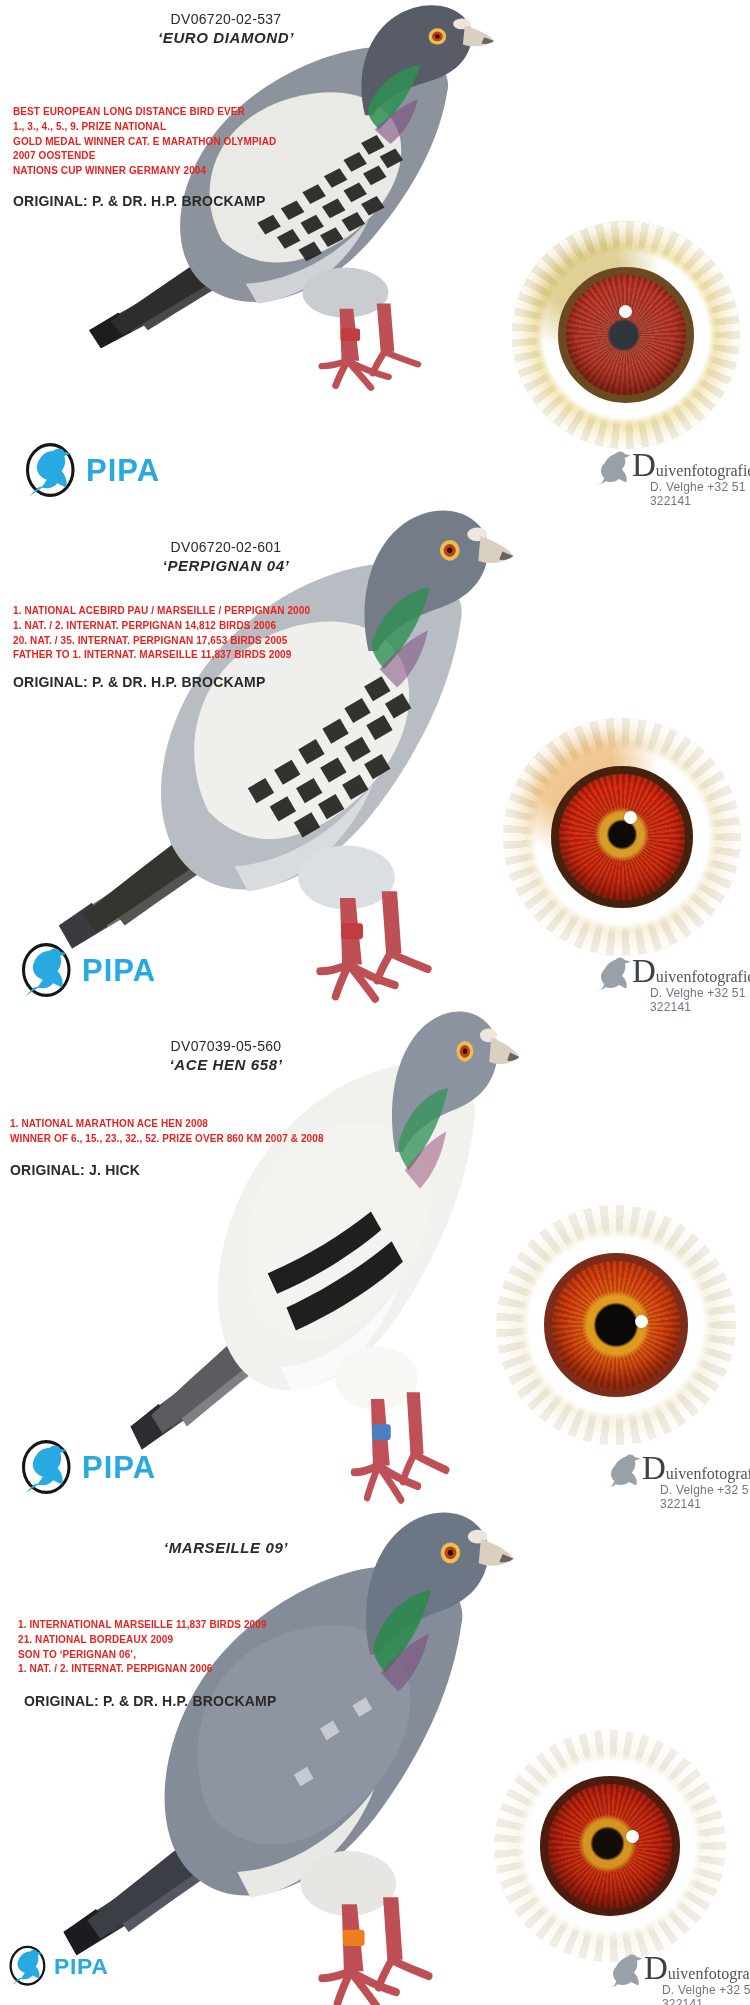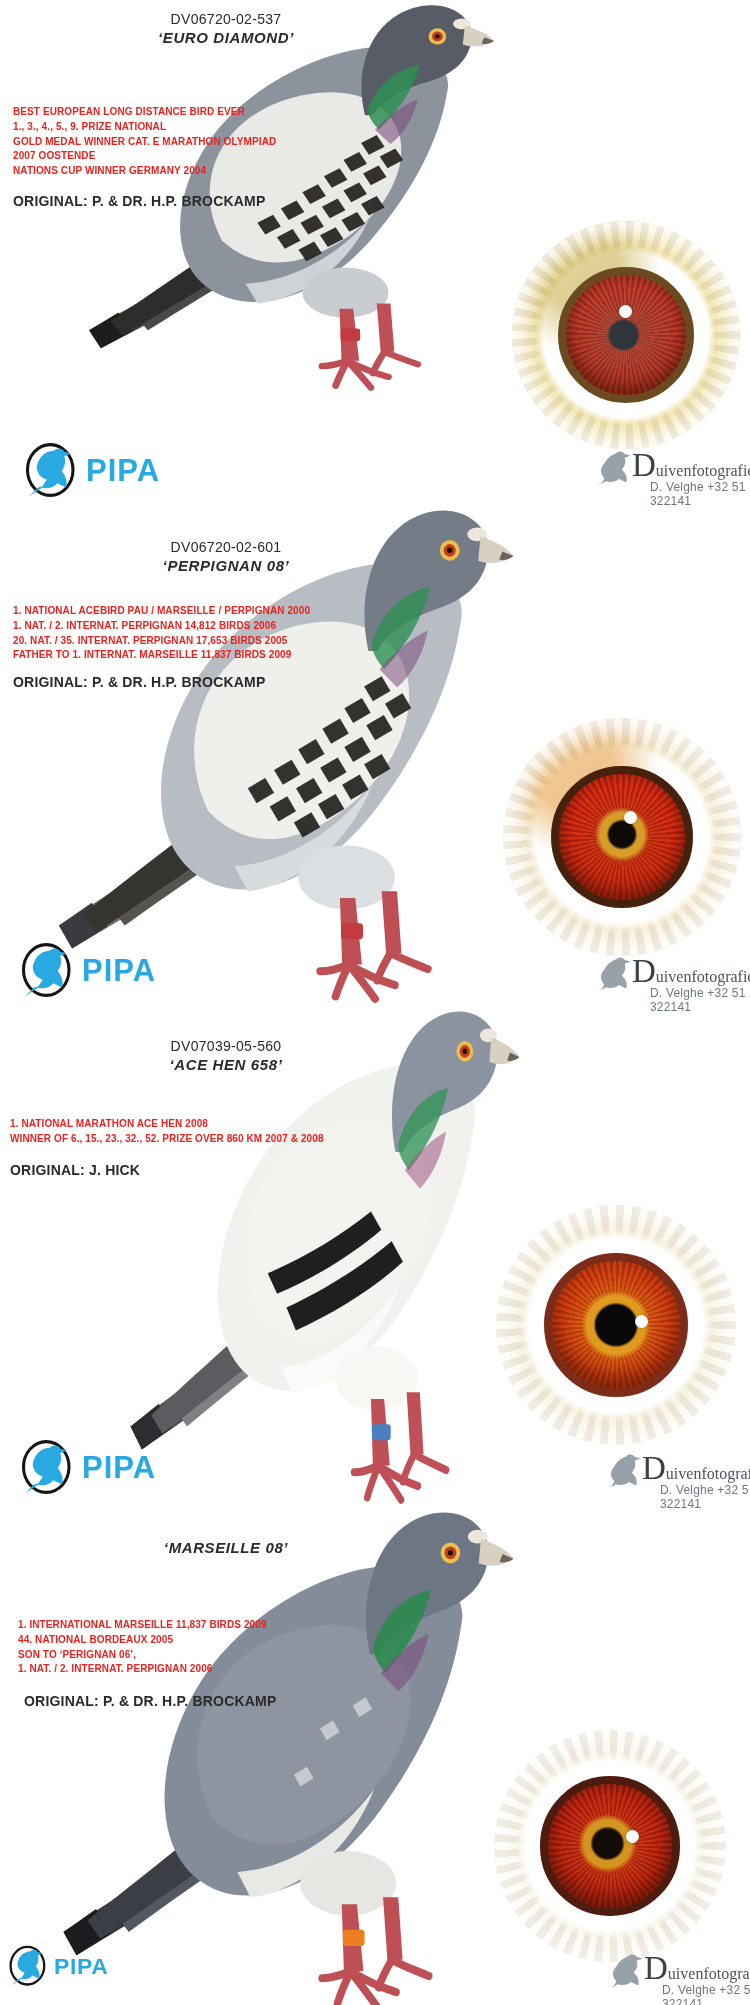--- a/index.html
+++ b/index.html
@@ -156,21 +156,21 @@
         <path fill="#98A0A8" d="M16 44 L2 50 L12 45 Z"></path>
       </svg>
       <div class="credit-name">Duivenfotografie</div>
       <div class="credit-contact">D. Velghe +32 51 322141</div>
     </div>
   </section>
 
   <section class="panel p2">
     <div class="bird-header" style="top:33px;">
       <div class="ring-number">DV06720-02-601</div>
-      <div class="bird-name">‘PERPIGNAN 08’</div>
+      <div class="bird-name">‘PERPIGNAN 04’</div>
     </div>
 
     <svg class="pigeon" viewBox="0 0 460 500" preserveAspectRatio="none" style="left:15px;top:-6px;width:505px;height:572px">
       <path d="M158 300 L40 372 L52 392 L168 326 Z" fill="#6e7174"></path>
       <path d="M70 352 L40 372 L52 392 L84 373 Z" fill="#3a3b3e"></path>
       <path d="M206 276 C166 306 126 336 92 362 L100 372 C138 346 180 318 218 294 Z" fill="#55544f"></path>
       <path d="M196 262 C150 296 104 330 62 362 L74 378 C118 350 166 318 210 290 Z" fill="#35342f"></path>
       <path d="M352 58 C390 60 412 82 406 106 C398 160 372 214 332 266 C300 308 258 336 218 340 C178 344 148 322 138 290 C126 252 136 204 162 162 C196 106 268 62 330 56 Z" fill="#b8bdc3"></path>
       <path d="M200 320 C244 318 294 290 326 248 C302 306 252 338 212 342 Z" fill="#d9dcdf"></path>
       <path d="M176 272 C148 216 166 150 228 120 C290 92 348 108 358 158 C366 206 328 262 270 288 C232 304 200 296 176 272 Z" fill="#efefec"></path>
@@ -299,21 +299,21 @@
         <path fill="#98A0A8" d="M30 6 C34 2 40 3 42 7 L50 9 L42 12 C44 18 42 24 38 28 C44 34 46 40 44 46 L34 41 C30 45 22 46 16 44 L10 48 L14 40 C8 34 8 26 14 20 C18 12 24 8 30 6 Z"></path>
         <path fill="#98A0A8" d="M16 44 L2 50 L12 45 Z"></path>
       </svg>
       <div class="credit-name">Duivenfotografie</div>
       <div class="credit-contact">D. Velghe +32 51 322141</div>
     </div>
   </section>
 
   <section class="panel p4">
     <div class="bird-header" style="top:29px;">
-      <div class="bird-name">‘MARSEILLE 08’</div>
+      <div class="bird-name">‘MARSEILLE 09’</div>
     </div>
 
     <svg class="pigeon" viewBox="0 0 460 500" preserveAspectRatio="none" style="left:20px;top:-6px;width:500px;height:578px">
       <path d="M158 300 L40 372 L52 392 L168 326 Z" fill="#33353a"></path>
       <path d="M70 352 L40 372 L52 392 L84 373 Z" fill="#1b1c1f"></path>
       <path d="M206 276 C166 306 126 336 92 362 L100 372 C138 346 180 318 218 294 Z" fill="#545862"></path>
       <path d="M196 262 C150 296 104 330 62 362 L74 378 C118 350 166 318 210 290 Z" fill="#3b3e44"></path>
       <path d="M352 58 C390 60 412 82 406 106 C398 160 372 214 332 266 C300 308 258 336 218 340 C178 344 148 322 138 290 C126 252 136 204 162 162 C196 106 268 62 330 56 Z" fill="#848c99"></path>
       <path d="M200 320 C244 318 294 290 326 248 C302 306 252 338 212 342 Z" fill="#e8e8e4"></path>
       <path d="M176 272 C148 216 166 150 228 120 C290 92 348 108 358 158 C366 206 328 262 270 288 C232 304 200 296 176 272 Z" fill="#8e95a1"></path>
@@ -333,21 +333,21 @@
       <ellipse cx="421" cy="30" rx="9" ry="6" fill="#ece6dc"></ellipse>
       <path d="M424 32 C438 36 450 43 454 49 C446 55 432 57 422 53 Z" fill="#d9d0c2"></path>
       <path d="M444 45 L454 49 C450 52 445 53 441 52 Z" fill="#6a645c"></path>
       <circle cx="396" cy="44" r="9" fill="#e9c050"></circle>
         <circle cx="396" cy="44" r="5.5" fill="#c43c20"></circle>
         <circle cx="396" cy="44" r="2.4" fill="#16110d"></circle>
     </svg>
 
     <div class="achievements" style="left:18px;top:110px;">
       <div>1. INTERNATIONAL MARSEILLE 11,837 BIRDS 2009</div>
-      <div>44. NATIONAL BORDEAUX 2005</div>
+      <div>21. NATIONAL BORDEAUX 2009</div>
       <div>SON TO ‘PERIGNAN 06’,</div>
       <div>1. NAT. / 2. INTERNAT. PERPIGNAN 2006</div>
     </div>
     <div class="original" style="left:24px;top:185px;">ORIGINAL: P. &amp; DR. H.P. BROCKAMP</div>
 
     <div class="eye e4" style="left:494px;top:222px;width:232px;height:232px;">
       <div class="iris"></div>
       <div class="glint"></div>
     </div>
 

